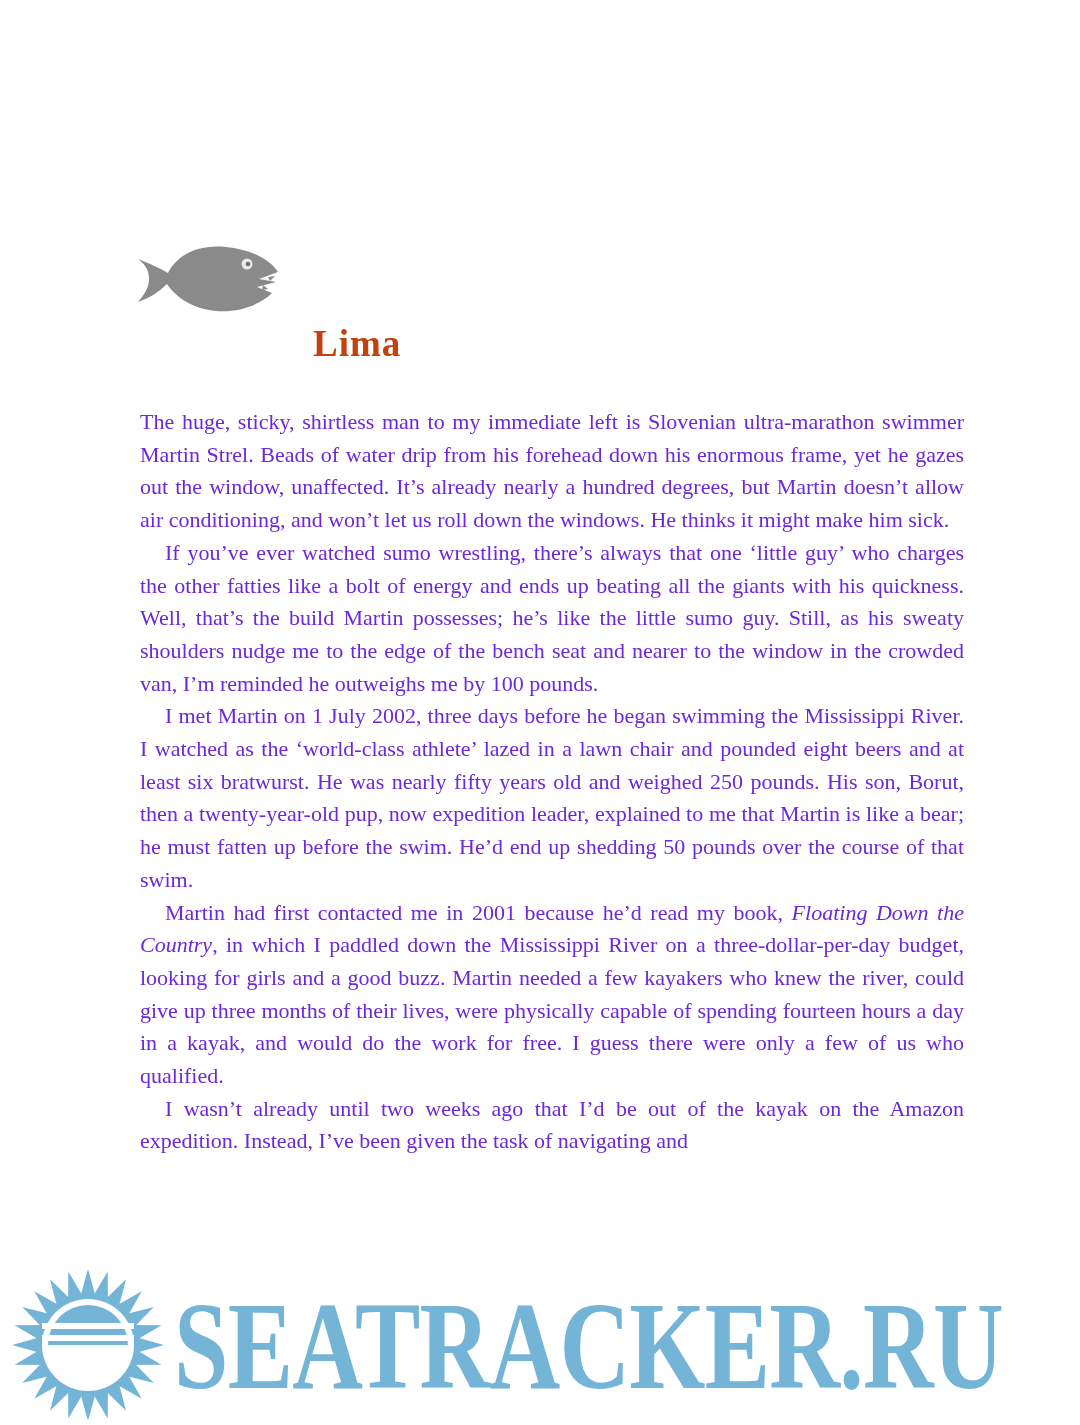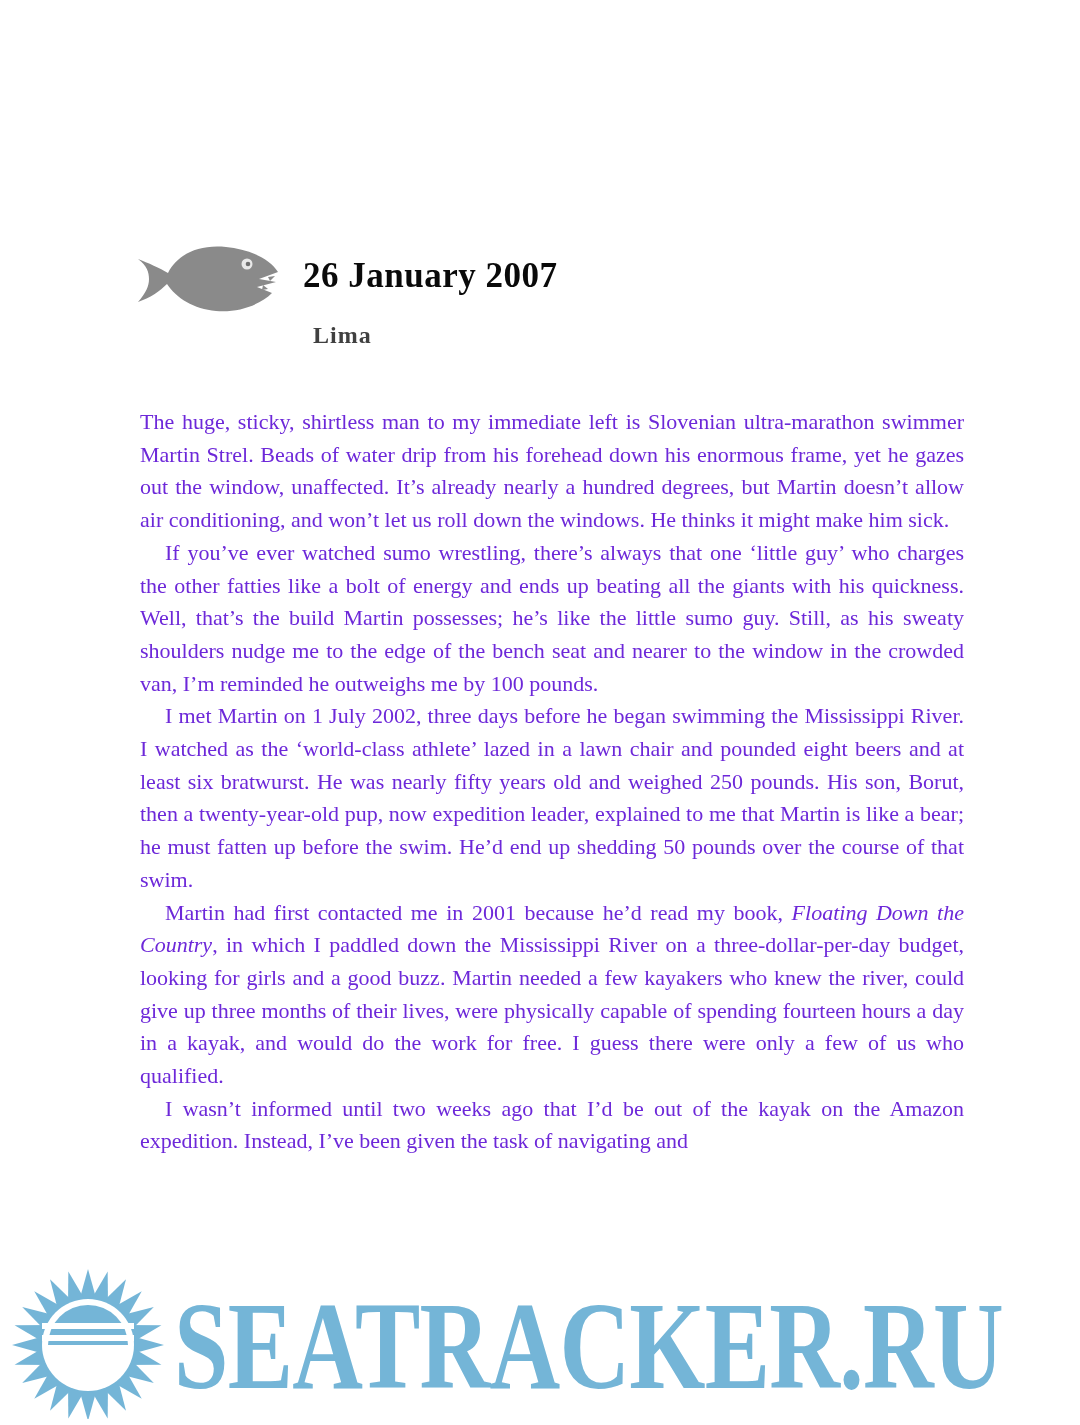--- a/index.html
+++ b/index.html
@@ -12,21 +12,21 @@
   .page { position:absolute; inset:0; background:#fff; }
 
   
   .fish-icon { position:absolute; left:136px; top:243px; width:150px; height:75px; }
   .date-heading {
     position:absolute; left:303px; top:256px;
     font-size:35px; font-weight:bold; color:#0a0a0a; letter-spacing:0.5px;
   }
   .chapter-title {
     position:absolute; left:313px; top:322px;
-    font-size:24px; font-weight:bold; color:#404040; letter-spacing:1px;
+    font-size:37px; font-weight:bold; color:#c2410c; letter-spacing:1px;
   }
 
   
   .body-text {
     position:absolute; left:140px; top:406px; width:824px;
     font-size:22px; line-height:32.7px; color:#6d28d9;
     text-align:justify;
   }
   .body-text p { text-indent:25px; }
   .body-text p.no-indent { text-indent:0; }
@@ -64,29 +64,28 @@
         L142,29
         C133,15 112,6 90,4
         C62,1 41,12 32,30
         C24,25 12,20 2,16 Z"></path>
       <polygon fill="#8a8a8a" points="139,33 134,38 132,34"></polygon>
       <polygon fill="#8a8a8a" points="127,42 132,46 126,47"></polygon>
       <circle cx="111" cy="21" r="5.5" fill="#e8e8e8"></circle>
       <circle cx="112" cy="21" r="2.3" fill="#6f6f6f"></circle>
     </svg>
   </span>
-  <h1 class="date-heading">26 January 2007</h1>
   <h2 class="chapter-title">Lima</h2>
 
   <main class="body-text">
     <p class="no-indent">The huge, sticky, shirtless man to my immediate left is Slovenian ultra-marathon swimmer Martin Strel. Beads of water drip from his forehead down his enormous frame, yet he gazes out the window, unaffected. It’s already nearly a hundred degrees, but Martin doesn’t allow air conditioning, and won’t let us roll down the windows. He thinks it might make him sick.</p>
     <p>If you’ve ever watched sumo wrestling, there’s always that one ‘little guy’ who charges the other fatties like a bolt of energy and ends up beating all the giants with his quickness. Well, that’s the build Martin possesses; he’s like the little sumo guy. Still, as his sweaty shoulders nudge me to the edge of the bench seat and nearer to the window in the crowded van, I’m reminded he outweighs me by 100 pounds.</p>
     <p>I met Martin on 1 July 2002, three days before he began swimming the Mississippi River. I watched as the ‘world-class athlete’ lazed in a lawn chair and pounded eight beers and at least six bratwurst. He was nearly fifty years old and weighed 250 pounds. His son, Borut, then a twenty-year-old pup, now expedition leader, explained to me that Martin is like a bear; he must fatten up before the swim. He’d end up shedding 50 pounds over the course of that swim.</p>
     <p><span>Martin had first contacted me in 2001 because he’d read my book, </span><em class="book-title">Floating Down the Country</em><span>, in which I paddled down the Mississippi River on a three-dollar-per-day budget, looking for girls and a good buzz. Martin needed a few kayakers who knew the river, could give up three months of their lives, were physically capable of spending fourteen hours a day in a kayak, and would do the work for free. I guess there were only a few of us who qualified.</span></p>
-    <p>I wasn’t informed until two weeks ago that I’d be out of the kayak on the Amazon expedition. Instead, I’ve been given the task of navigating and</p>
+    <p>I wasn’t already until two weeks ago that I’d be out of the kayak on the Amazon expedition. Instead, I’ve been given the task of navigating and</p>
   </main>
 
   <footer class="watermark">
     <span class="sun-icon">
       <svg viewBox="0 0 172 152" width="172" height="152" xmlns="http://www.w3.org/2000/svg">
         <g fill="#74b5d7">
           <g transform="translate(86,78)">
             <polygon points="0,-76 10,-40 -10,-40"></polygon>
             <polygon points="0,-76 10,-40 -10,-40" transform="rotate(30)"></polygon>
             <polygon points="0,-76 10,-40 -10,-40" transform="rotate(60)"></polygon>

